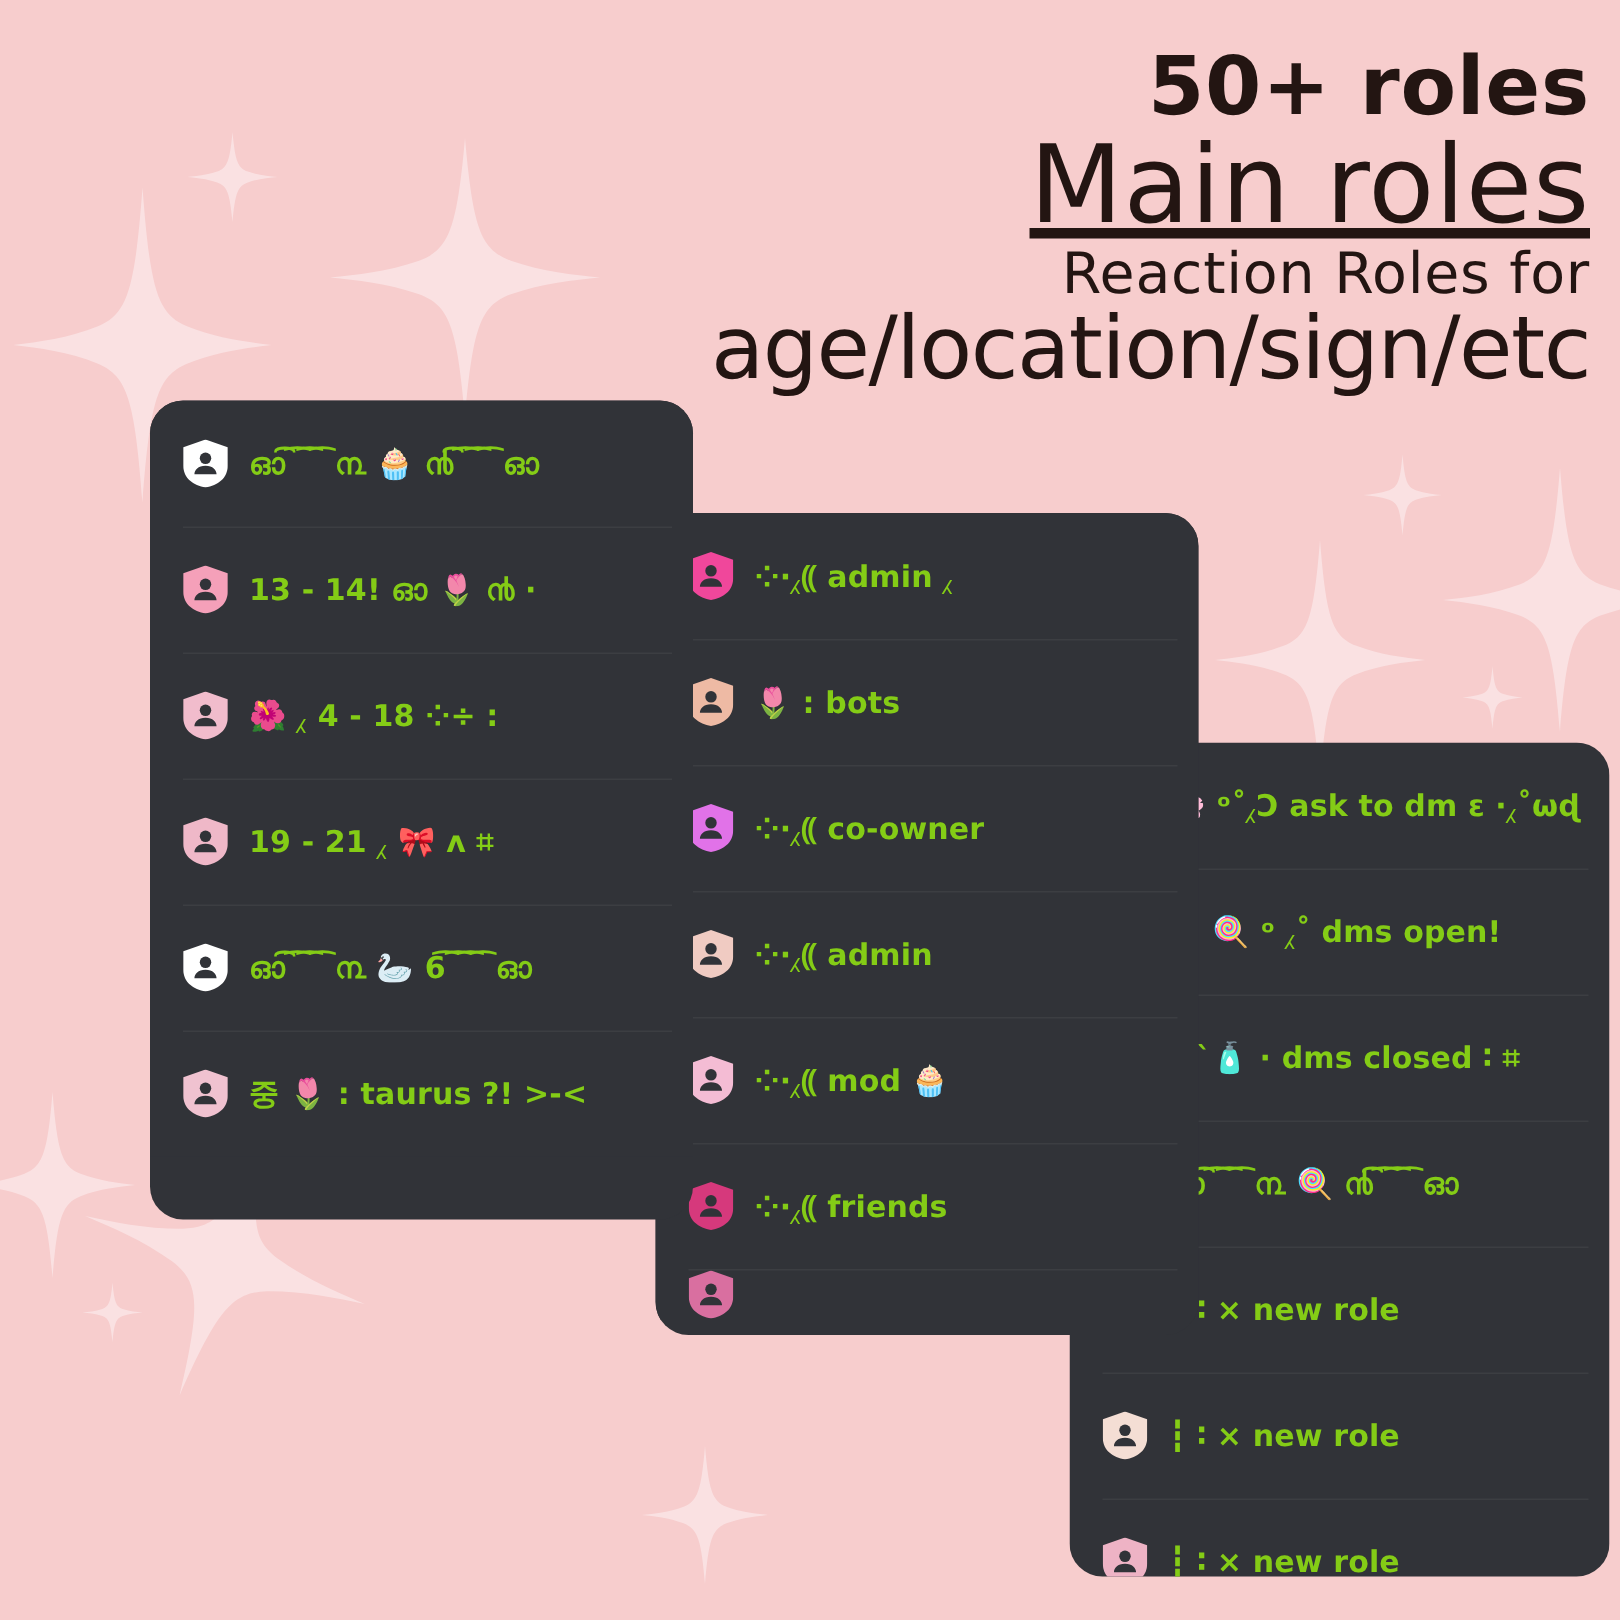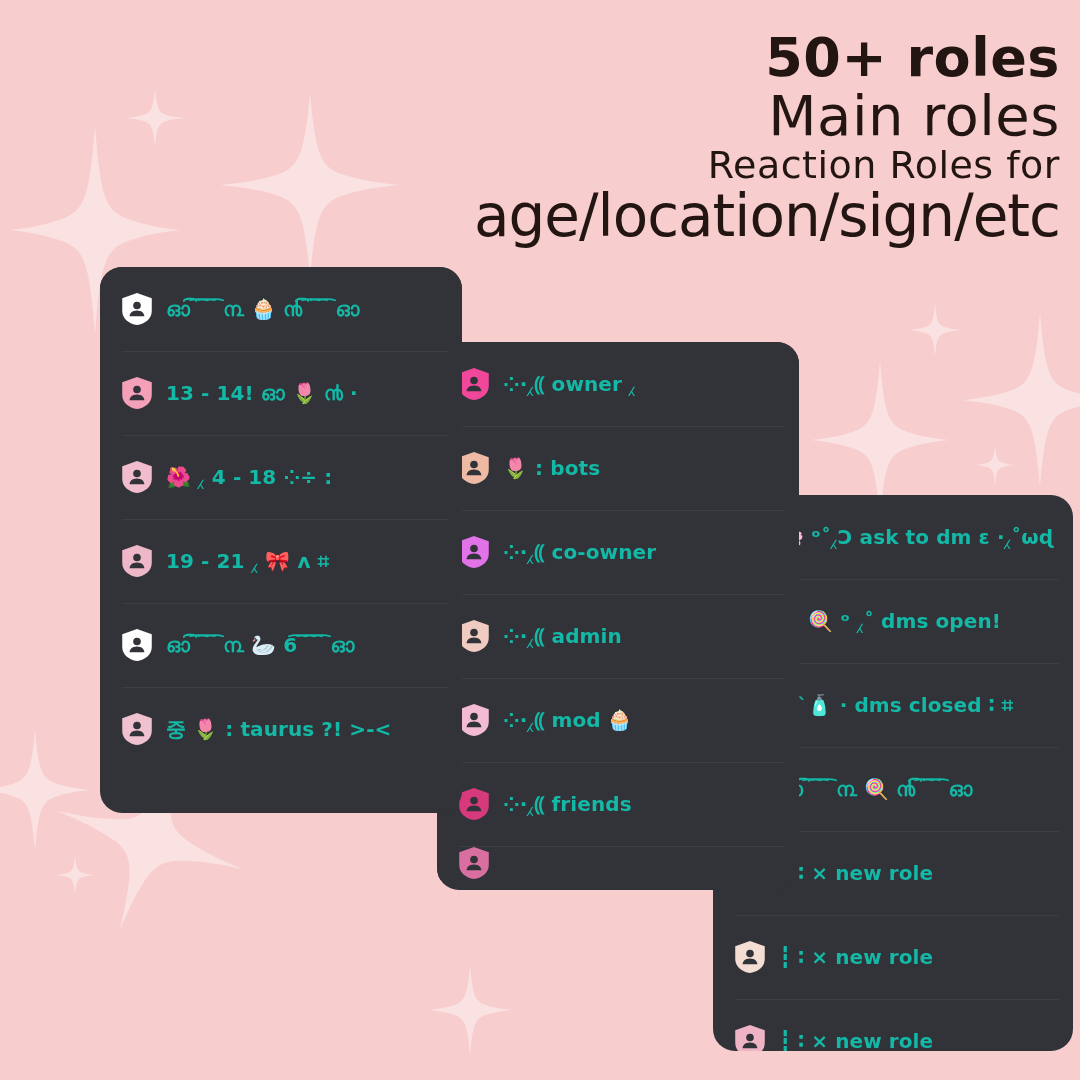--- a/index.html
+++ b/index.html
@@ -36,21 +36,21 @@
     font-family: "DejaVu Sans", sans-serif;
     font-weight: 400;
     letter-spacing: 0.5px;
     line-height: 1.02;
   }
   #headline .hl {
     display: block;
     white-space: nowrap;
   }
   #headline .hl-1 { font-size: 54px; font-weight: 700; }
-  #headline .hl-2 { font-size: 56px; margin-top: 2px; }
+  #headline .hl-2 { font-size: 72px; margin-top: 2px; text-decoration: underline; }
   #headline .hl-3 { font-size: 38px; margin-top: 2px; }
   #headline .hl-4 { font-size: 58px; margin-top: 2px; letter-spacing: -1px; }
 
   
   .panel {
     position: absolute;
     background: #313338;
     border-radius: 22px;
     overflow: hidden;
     z-index: 2;
@@ -80,21 +80,21 @@
   }
 
   .shield {
     flex: 0 0 auto;
     width: 30px;
     height: 32px;
     display: block;
   }
 
   .role-label {
-    color: #14b8a6;
+    color: #84cc16;
     font-size: 20px;
     font-weight: 700;
     letter-spacing: 0.1px;
     white-space: nowrap;
     line-height: 1;
     font-family: "DejaVu Sans", "Liberation Sans", sans-serif;
   }
 
   
   .row-partial { height: 34px; overflow: hidden; }
@@ -190,21 +190,21 @@
     </div>
 </div>
 <div class="panel" id="panel-2">
   <div class="panel-inner" style="background: rgb(49, 51, 56);">
       <div class="role-row">
         <svg class="shield" viewBox="0 0 24 26">
           <path fill="#f0479b" d="M12 0 L24 4.2 V14.4 C24 21 18.6 25 12 26 C5.4 25 0 21 0 14.4 V4.2 Z"></path>
           <circle cx="12" cy="10.2" r="3.1" fill="#313338"></circle>
           <path fill="#313338" d="M12 14.2 c-4.0 0-6.0 2.4-6.0 4.6 h12 c0-2.2-2.0-4.6-6.0-4.6 Z"></path>
         </svg>
-        <span class="role-label">⁘·⁁⸨ owner ⁁</span>
+        <span class="role-label">⁘·⁁⸨ admin ⁁</span>
       </div>
       <div class="role-row">
         <svg class="shield" viewBox="0 0 24 26">
           <path fill="#eebaa4" d="M12 0 L24 4.2 V14.4 C24 21 18.6 25 12 26 C5.4 25 0 21 0 14.4 V4.2 Z"></path>
           <circle cx="12" cy="10.2" r="3.1" fill="#313338"></circle>
           <path fill="#313338" d="M12 14.2 c-4.0 0-6.0 2.4-6.0 4.6 h12 c0-2.2-2.0-4.6-6.0-4.6 Z"></path>
         </svg>
         <span class="role-label">🌷 : bots</span>
       </div>
       <div class="role-row">

